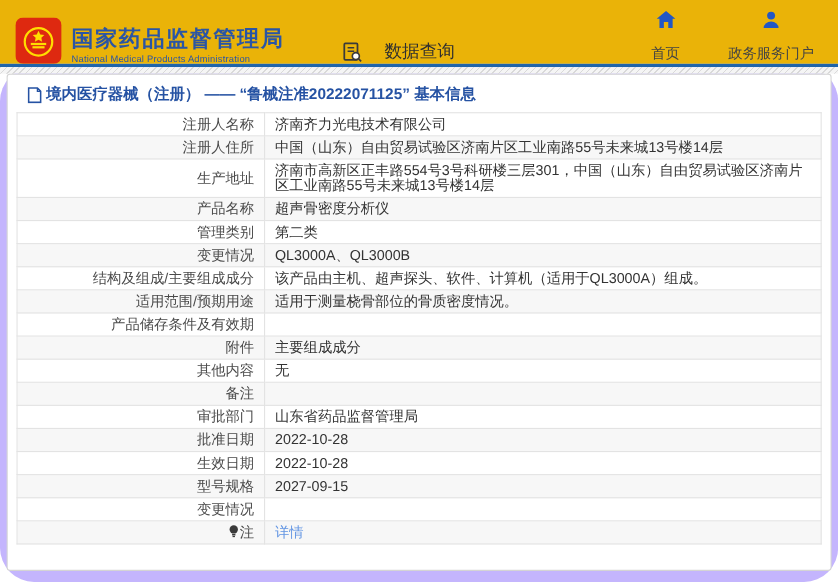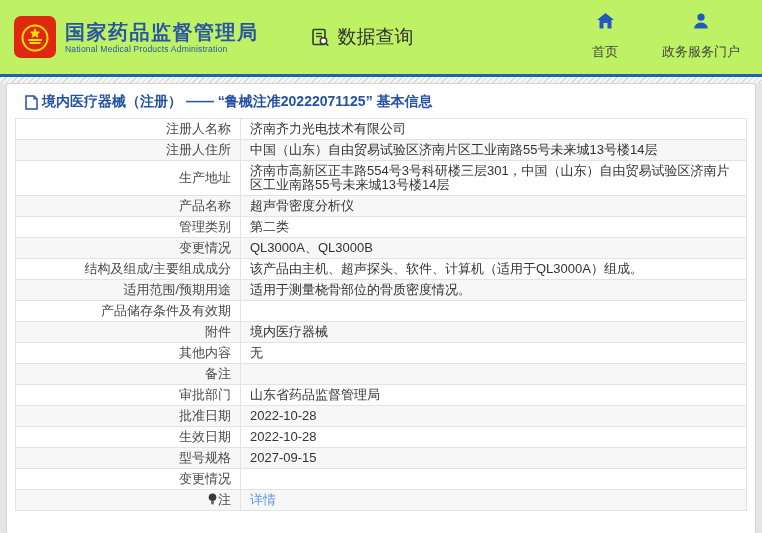--- a/index.html
+++ b/index.html
@@ -1,33 +1,33 @@
 <!DOCTYPE html>
 <html><head>
 <meta charset="utf-8">
 <style>
   * { margin:0; padding:0; box-sizing:border-box; }
   html,body { width:762px; height:533px; overflow:hidden; }
   body { font-family:"Liberation Sans","DejaVu Sans",sans-serif; background:#fff; }
 
   
-  .header { height:74px; display:flex; align-items:center; background:#bef264; padding:0 22px 0 14px; }
+  .header { height:58px; display:flex; align-items:flex-end; background:#eab308; padding:0 22px 0 14px; }
   .logo { width:42px; height:42px; flex:0 0 auto; }
   .titles { margin-left:9px; }
   .title-cn { font-size:20px; font-weight:bold; color:#2a55a5; letter-spacing:1.5px; line-height:24px; }
   .title-en { font-size:8.5px; color:#2a55a5; letter-spacing:.2px; }
   .nav-query { display:flex; align-items:center; margin-left:52px; cursor:pointer; }
-  .nav-query span.txt { font-size:19px; color:#2f2f2f; margin-left:8px; }
+  .nav-query span.txt { font-size:16px; color:#2f2f2f; margin-left:20px; }
   .spacer { flex:1; }
   .nav-col { display:flex; flex-direction:column; align-items:center; cursor:pointer; margin-left:44px; }
   .nav-col .lbl { font-size:13px; color:#444; margin-top:14px; }
 
   
   .blue-line { height:3px; background:#1f64ab; }
-  .lower { height:468px; background:#e5e5e5; position:relative; }
+  .lower { height:468px; background:#c4b5fd; position:relative;border-radius:31px; }
   .hatch { height:6px; background:#f5f5f5;
            background-image:repeating-linear-gradient(135deg,#d9d9d9 0 1px,transparent 1px 4px); }
 
   
   .content-box { margin:0 6px; background:#fff; border:1px solid #d4d4d4; border-radius:3px;
                  height:452px; padding:0 8px; }
   .breadcrumb { display:flex; align-items:center; padding:9px 8px 7px 10px; font-size:14px;
                 color:#2552a3; font-weight:bold; }
   .breadcrumb .bc-text { margin-left:4px; }
 
@@ -130,21 +130,21 @@
           <tr>
             <td class="lbl">适用范围/预期用途</td>
             <td class="val">适用于测量桡骨部位的骨质密度情况。</td>
           </tr>
           <tr>
             <td class="lbl">产品储存条件及有效期</td>
             <td class="val"></td>
           </tr>
           <tr>
             <td class="lbl">附件</td>
-            <td class="val">境内医疗器械</td>
+            <td class="val">主要组成成分</td>
           </tr>
           <tr>
             <td class="lbl">其他内容</td>
             <td class="val">无</td>
           </tr>
           <tr>
             <td class="lbl">备注</td>
             <td class="val"></td>
           </tr>
           <tr>

